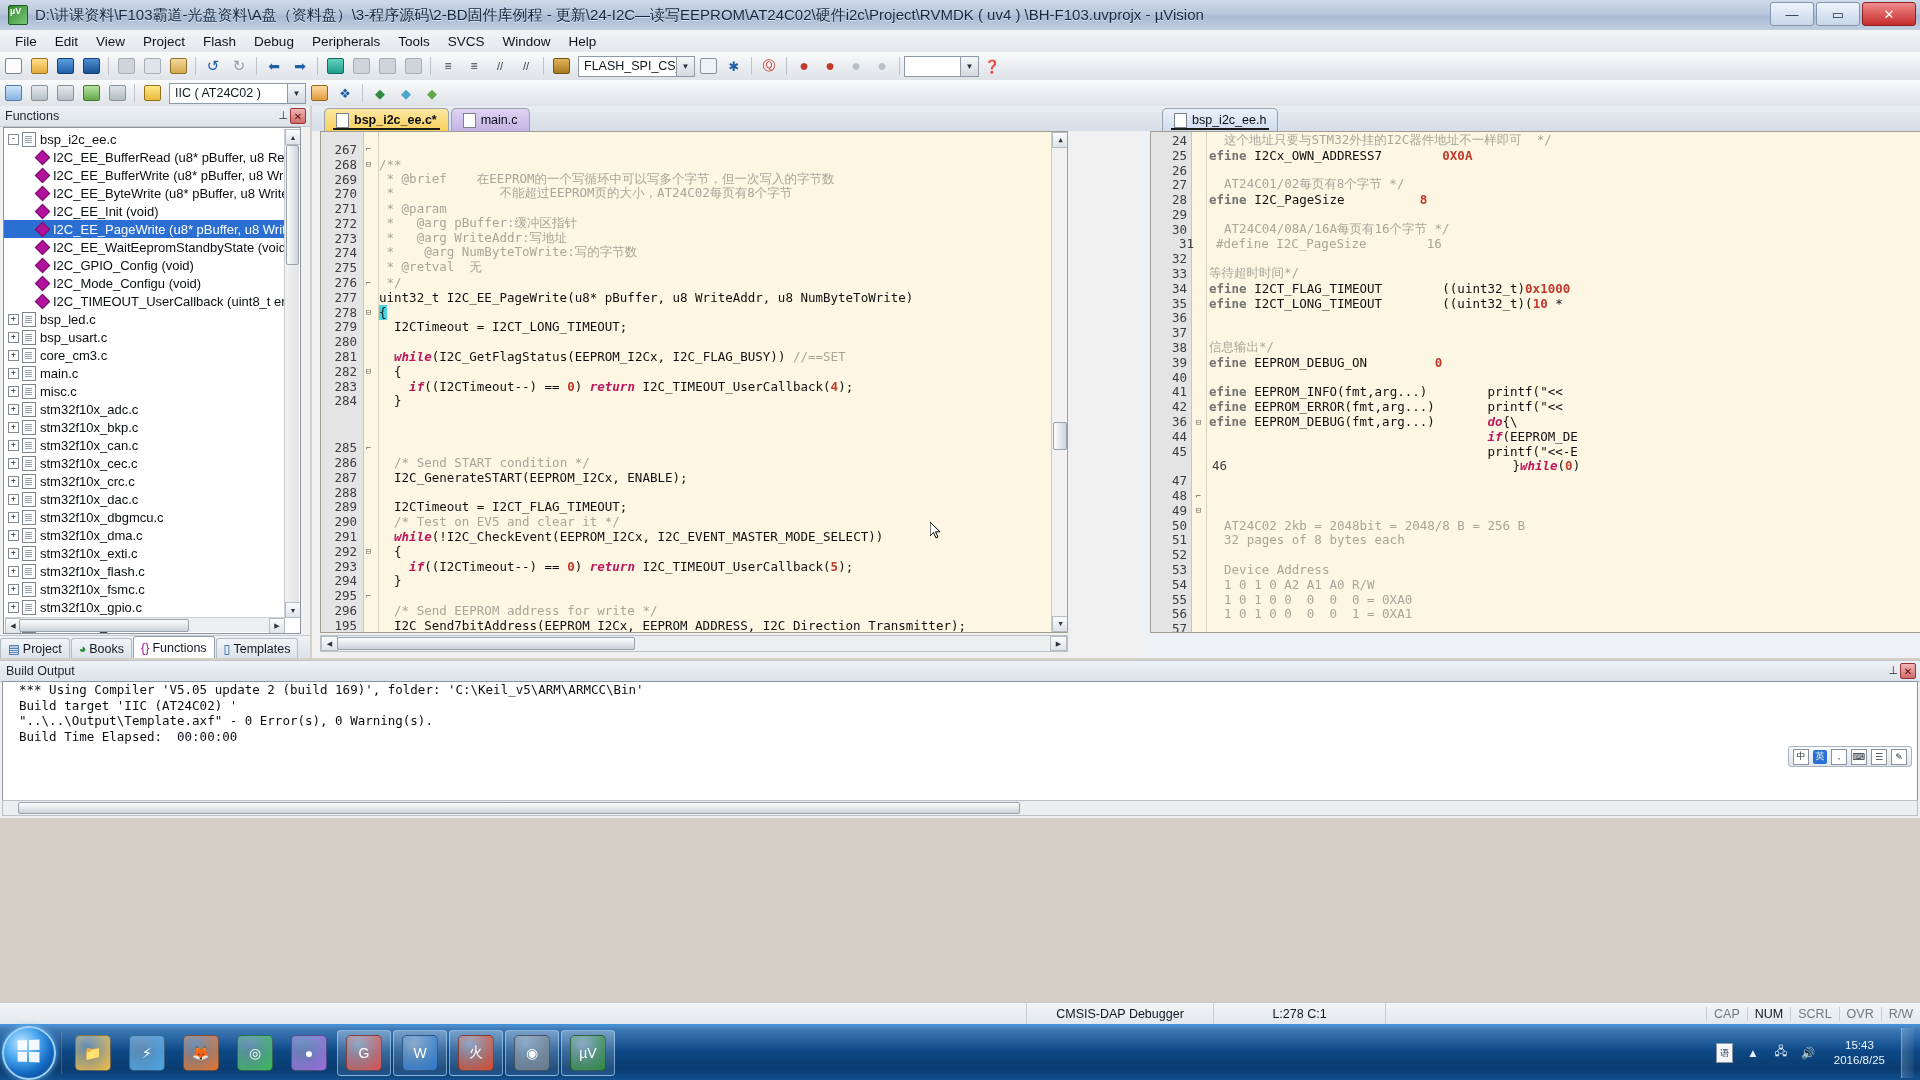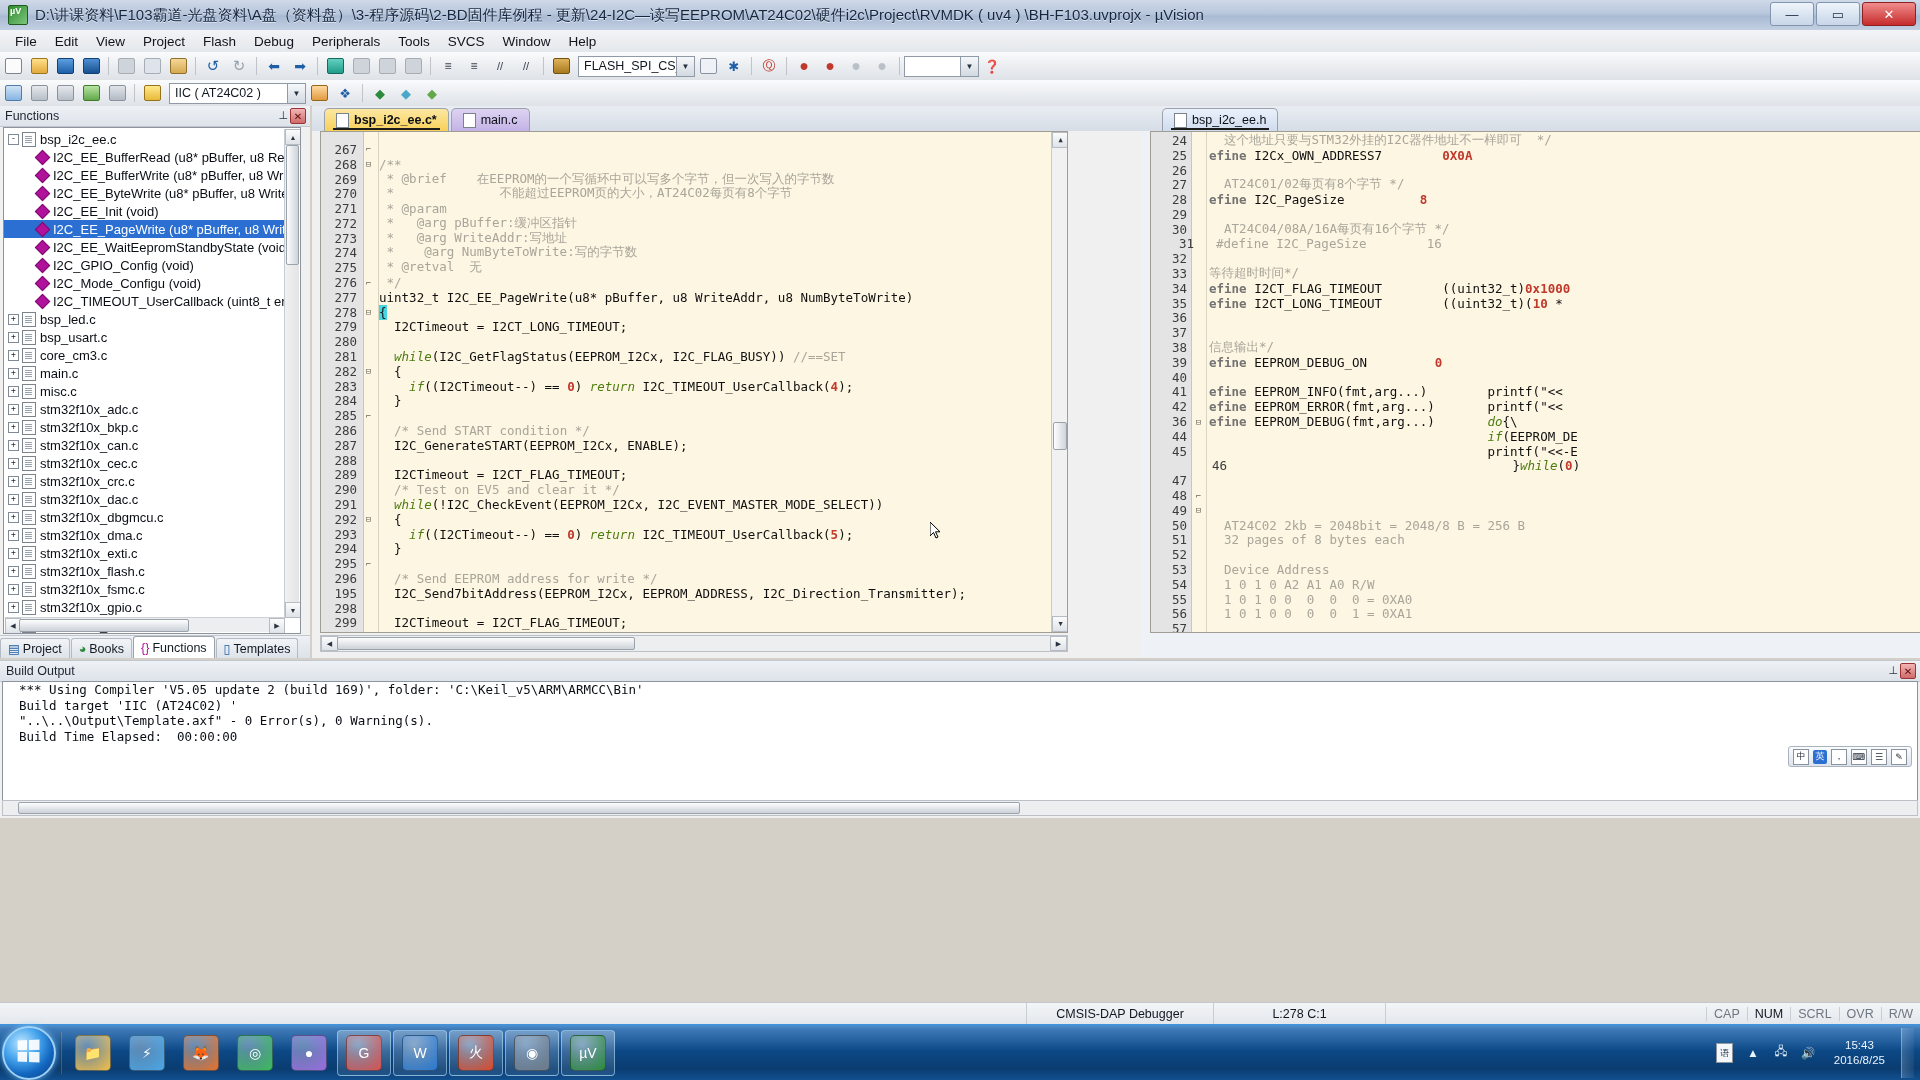--- a/index.html
+++ b/index.html
@@ -174,21 +174,21 @@
   .gutterbg{position:absolute;left:0;top:0;bottom:0;width:42px;background:#e4e4e4;border-right:1px solid #c9c6bb;}
   .gutterbg2{position:absolute;left:43px;top:0;bottom:0;width:14px;background:#fdf6e3;border-right:1px solid #d9d4c0;}
   .lines{position:absolute;left:0;top:0;right:0;}
   .ln{height:14.8px;display:flex;align-items:center;white-space:pre;}
   .ln .num{
     width:36px;text-align:right;padding-right:4px;color:#3c3c3c;font-size:12.5px;flex:none;
   }
   .ln .fold{width:15px;text-align:center;color:#6d6a60;font-size:9px;flex:none;}
   .ln .txt{padding-left:3px;color:#101010;}
   .cm{color:#a8a59a;}
-  .kw{color:#4d7c0f;font-style:italic;font-weight:normal;}
+  .kw{color:#be185d;font-style:italic;font-weight:bold;}
   .num2{color:#c0392b;font-weight:bold;}
   .pp{color:#737373;font-weight:bold;}
   .cursorblk{background:#4ad4e0;}
 
   .vscroll{
     position:absolute;right:0;top:0;bottom:0;width:15px;background:#f1f1f1;border-left:1px solid #cfcabb;
   }
   .vscroll .thumb{position:absolute;left:1px;width:12px;height:26px;
     background:linear-gradient(to right,#fdfdfd,#cfd4da);border:1px solid #9aa2ab;border-radius:2px;}
   .vscroll .up,.vscroll .dn{position:absolute;left:0;width:15px;height:14px;
@@ -688,21 +688,21 @@
           <div class="ln" style="position: relative;"><span class="num">275</span><span class="fold"></span><span class="txt"><span class="cm"> * @retval  无</span></span></div>
           <div class="ln" style="position: relative;"><span class="num">276</span><span class="fold">⌐</span><span class="txt"><span class="cm"> */</span></span></div>
           <div class="ln" style="position: relative;"><span class="num">277</span><span class="fold"></span><span class="txt">uint32_t I2C_EE_PageWrite(u8* pBuffer, u8 WriteAddr, u8 NumByteToWrite)</span></div>
           <div class="ln" style="position: relative;"><span class="num">278</span><span class="fold">⊟</span><span class="txt"><span class="cursorblk">{</span></span></div>
           <div class="ln" style="position: relative;"><span class="num">279</span><span class="fold"></span><span class="txt">  I2CTimeout = I2CT_LONG_TIMEOUT;</span></div>
           <div class="ln" style="position: relative;"><span class="num">280</span><span class="fold"></span><span class="txt"></span></div>
           <div class="ln" style="position: relative;"><span class="num">281</span><span class="fold"></span><span class="txt">  <span class="kw">while</span>(I2C_GetFlagStatus(EEPROM_I2Cx, I2C_FLAG_BUSY)) <span class="cm">//==SET</span></span></div>
           <div class="ln" style="position: relative;"><span class="num">282</span><span class="fold">⊟</span><span class="txt">  {</span></div>
           <div class="ln" style="position: relative;"><span class="num">283</span><span class="fold"></span><span class="txt">    <span class="kw">if</span>((I2CTimeout--) == <span class="num2">0</span>) <span class="kw">return</span> I2C_TIMEOUT_UserCallback(<span class="num2">4</span>);</span></div>
           <div class="ln" style="position: relative;"><span class="num">284</span><span class="fold"></span><span class="txt">  }</span></div>
-          <div class="ln" style="position: relative;"><span class="num">285</span><span class="fold">⌐</span><span class="txt"></span></div>
+          <div class="ln" style="position: relative; margin-top: 32px;"><span class="num">285</span><span class="fold">⌐</span><span class="txt"></span></div>
           <div class="ln" style="position: relative;"><span class="num">286</span><span class="fold"></span><span class="txt">  <span class="cm">/* Send START condition */</span></span></div>
           <div class="ln" style="position: relative;"><span class="num">287</span><span class="fold"></span><span class="txt">  I2C_GenerateSTART(EEPROM_I2Cx, ENABLE);</span></div>
           <div class="ln" style="position: relative;"><span class="num">288</span><span class="fold"></span><span class="txt"></span></div>
           <div class="ln" style="position: relative;"><span class="num">289</span><span class="fold"></span><span class="txt">  I2CTimeout = I2CT_FLAG_TIMEOUT;</span></div>
           <div class="ln" style="position: relative;"><span class="num">290</span><span class="fold"></span><span class="txt">  <span class="cm">/* Test on EV5 and clear it */</span></span></div>
           <div class="ln" style="position: relative;"><span class="num">291</span><span class="fold"></span><span class="txt">  <span class="kw">while</span>(!I2C_CheckEvent(EEPROM_I2Cx, I2C_EVENT_MASTER_MODE_SELECT))</span></div>
           <div class="ln" style="position: relative;"><span class="num">292</span><span class="fold">⊟</span><span class="txt">  {</span></div>
           <div class="ln" style="position: relative;"><span class="num">293</span><span class="fold"></span><span class="txt">    <span class="kw">if</span>((I2CTimeout--) == <span class="num2">0</span>) <span class="kw">return</span> I2C_TIMEOUT_UserCallback(<span class="num2">5</span>);</span></div>
           <div class="ln" style="position: relative;"><span class="num">294</span><span class="fold"></span><span class="txt">  }</span></div>
           <div class="ln" style="position: relative;"><span class="num">295</span><span class="fold">⌐</span><span class="txt"></span></div>

